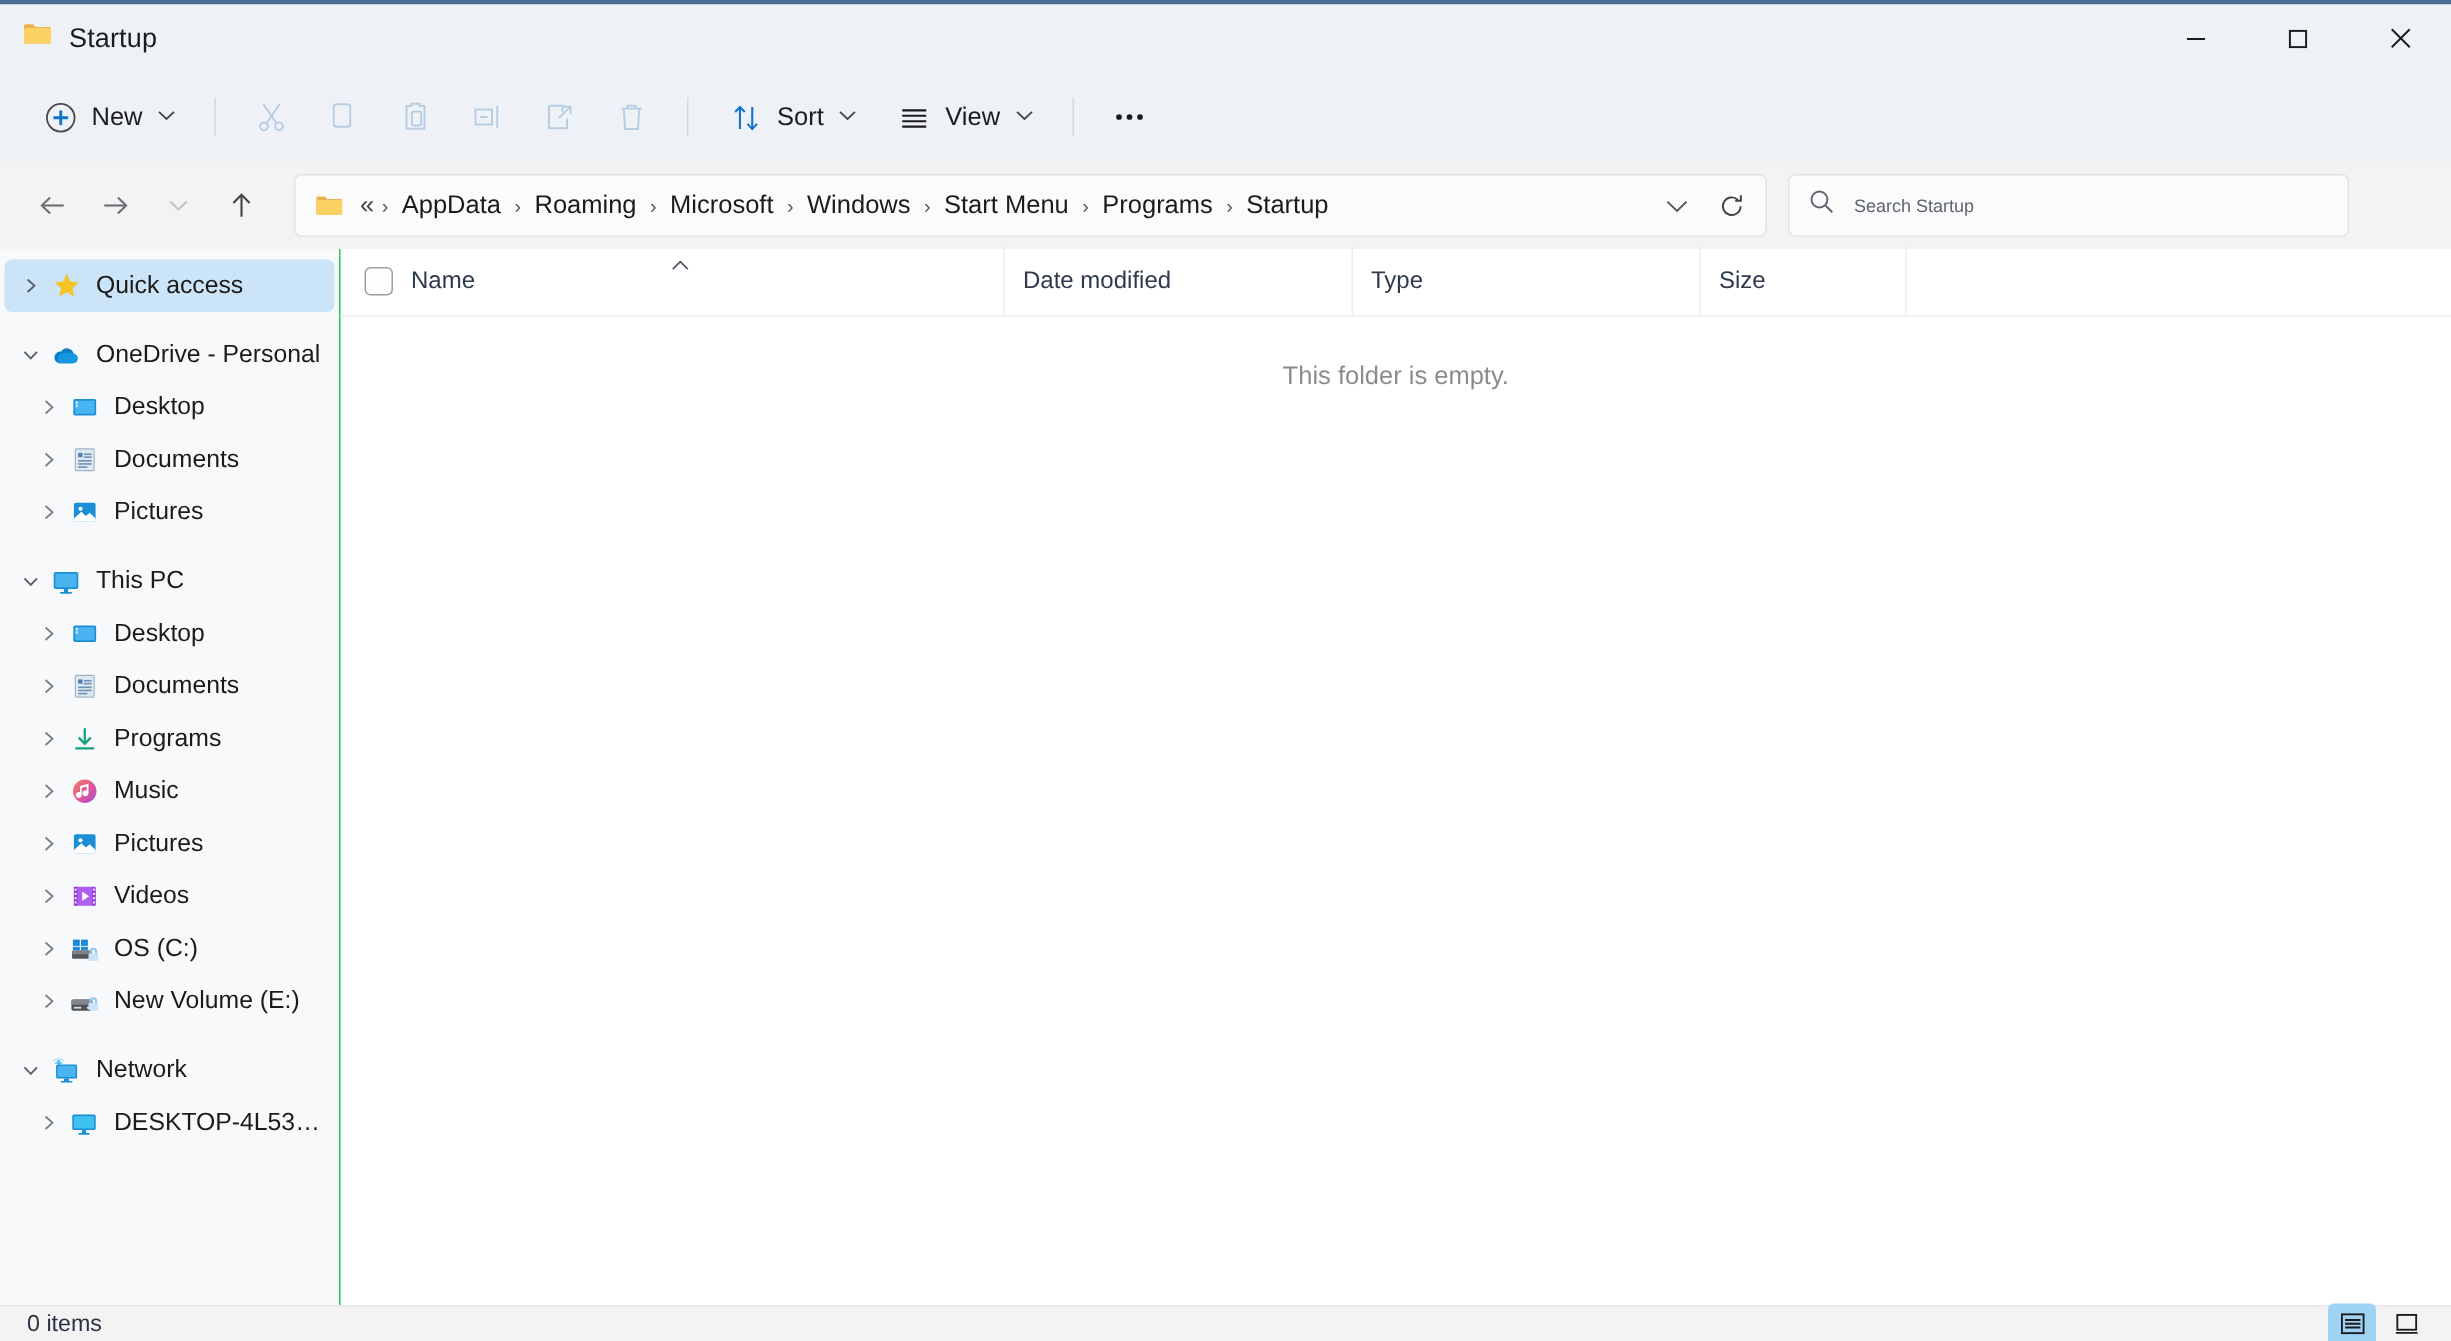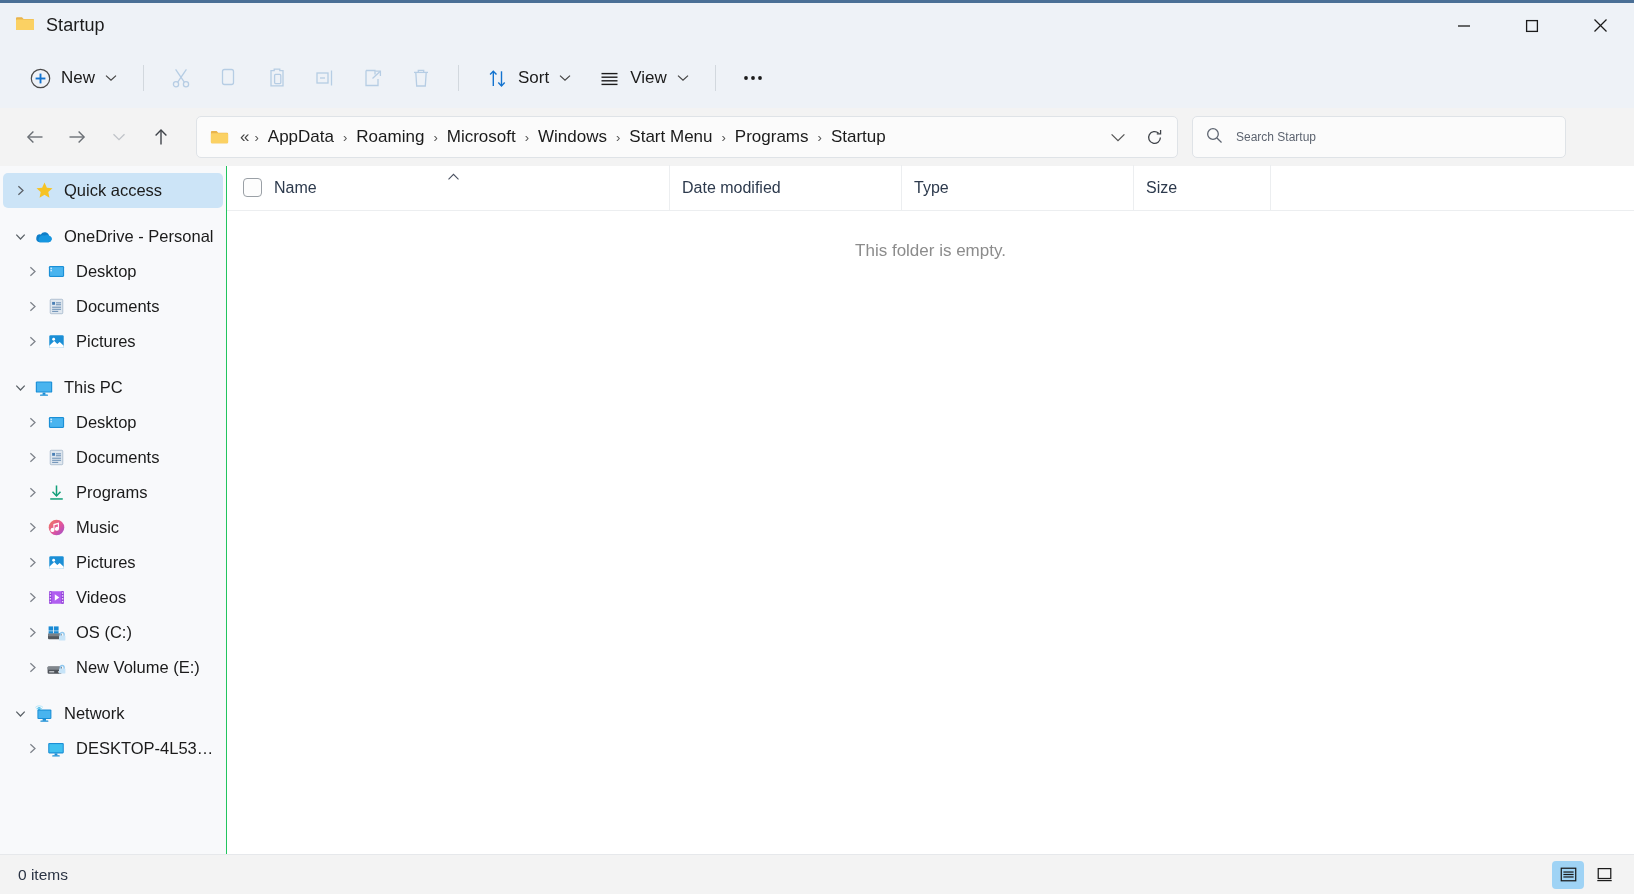--- a/index.html
+++ b/index.html
@@ -224,21 +224,21 @@
   }
   .empty-msg {
     flex: 1 1 auto;
     display: flex; justify-content: center;
     padding-top: 30px;
     font-size: 17px; color: #8c8c8c;
   }
 
   
   .statusbar {
-    height: 40px;
+    height: 24px;
     background: #f3f3f3;
     border-top: 1px solid #e6e8eb;
     display: flex; align-items: center;
     padding: 0 14px 0 18px;
     flex: 0 0 auto;
   }
   .status-text { font-size: 15.5px; color: #2b3444; }
   .status-spacer { flex: 1 1 auto; }
   .view-toggles { display: flex; gap: 4px; align-items: center; }
   .view-toggle {

